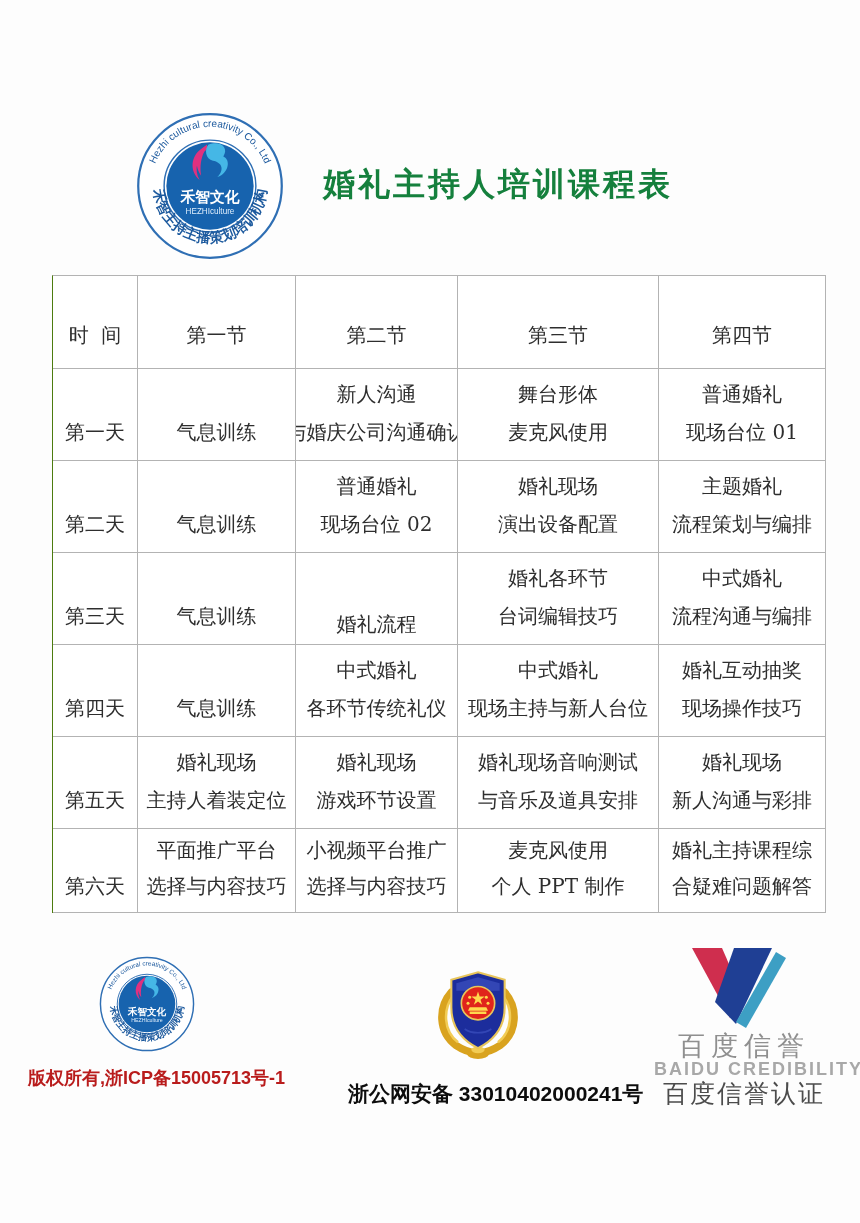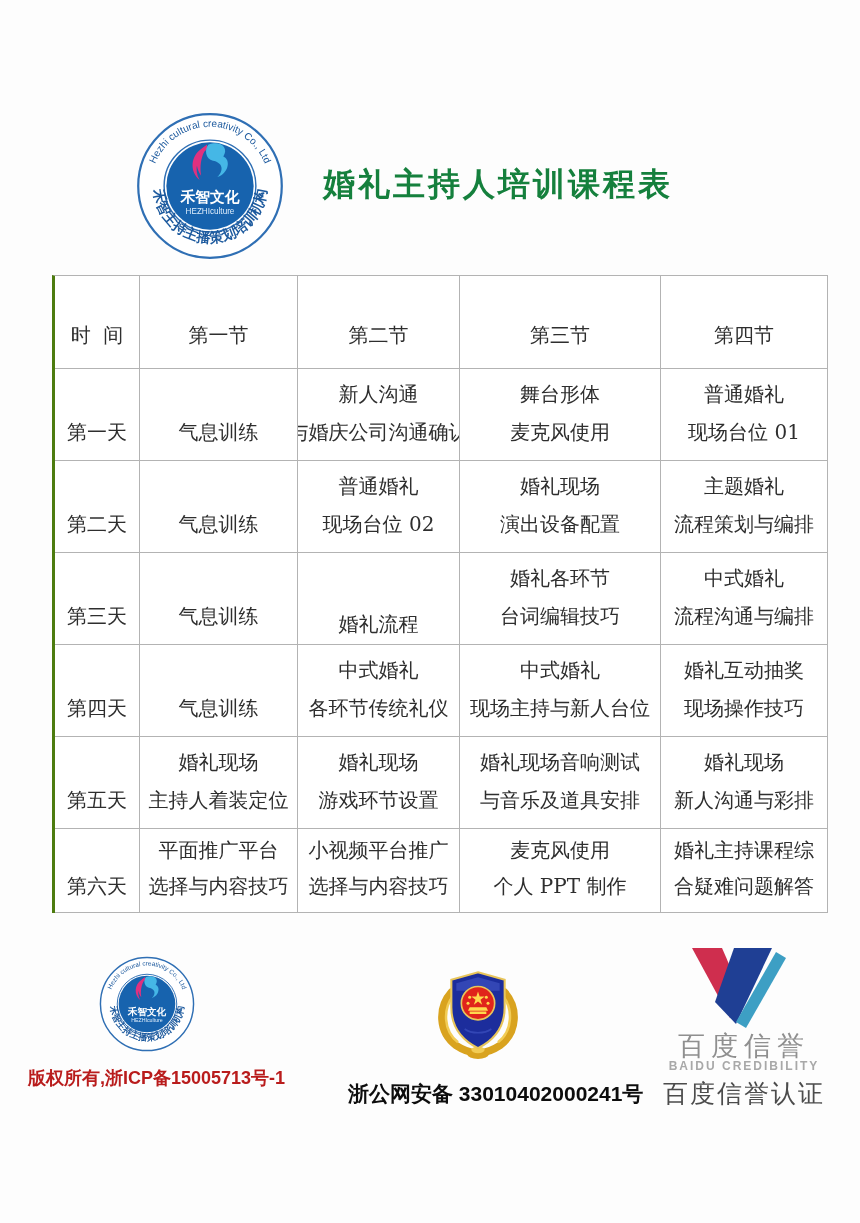--- a/index.html
+++ b/index.html
@@ -18,21 +18,21 @@
     font-size:32px;font-weight:700;color:#15803d;letter-spacing:3px;
     text-align:center;white-space:nowrap;
   }
 
   
   .course-table{
     position:absolute;left:52px;top:275px;
     display:grid;
     grid-template-columns:85px 158px 162px 201px 167px;
     grid-template-rows:93px 92px 92px 92px 92px 92px 84px;
-    border-top:1px solid #b3b3b3;border-left:3px solid #4d7c0f;
+    border-top:1px solid #b3b3b3;border-left:1px solid #4d7c0f;
     background:#fff;
     color:#2e2e2e;
   }
   .cell{
     border-right:1px solid #b3b3b3;border-bottom:1px solid #b3b3b3;
     display:flex;flex-direction:column;
     font-size:20px;
     overflow:hidden;
   }
   .cell .l1,.cell .l2{
@@ -60,21 +60,21 @@
     text-align:center;font-size:21px;font-weight:700;color:#0d0d0d;
     white-space:nowrap;
   }
   .baidu-v{position:absolute;left:684px;top:942px;width:112px;height:86px;}
   .baidu-title{
     position:absolute;left:654px;top:1028px;width:180px;text-align:center;
     font-size:27px;color:#8f8f8f;letter-spacing:6px;font-weight:400;white-space:nowrap;
   }
   .baidu-sub{
     position:absolute;left:654px;top:1059px;width:180px;text-align:center;
-    font-size:12px;color:#a8a8a8;letter-spacing:2px;font-weight:700;white-space:nowrap;
+    font-size:18px;color:#a8a8a8;letter-spacing:2px;font-weight:700;white-space:nowrap;
   }
   .baidu-caption{
     position:absolute;left:650px;top:1077px;width:188px;text-align:center;
     font-size:25px;color:#4c4c4c;letter-spacing:2px;font-weight:400;white-space:nowrap;
   }
 </style>
 </head>
 <body>
 
 <svg class="logo-main" viewBox="0 0 200 200">

